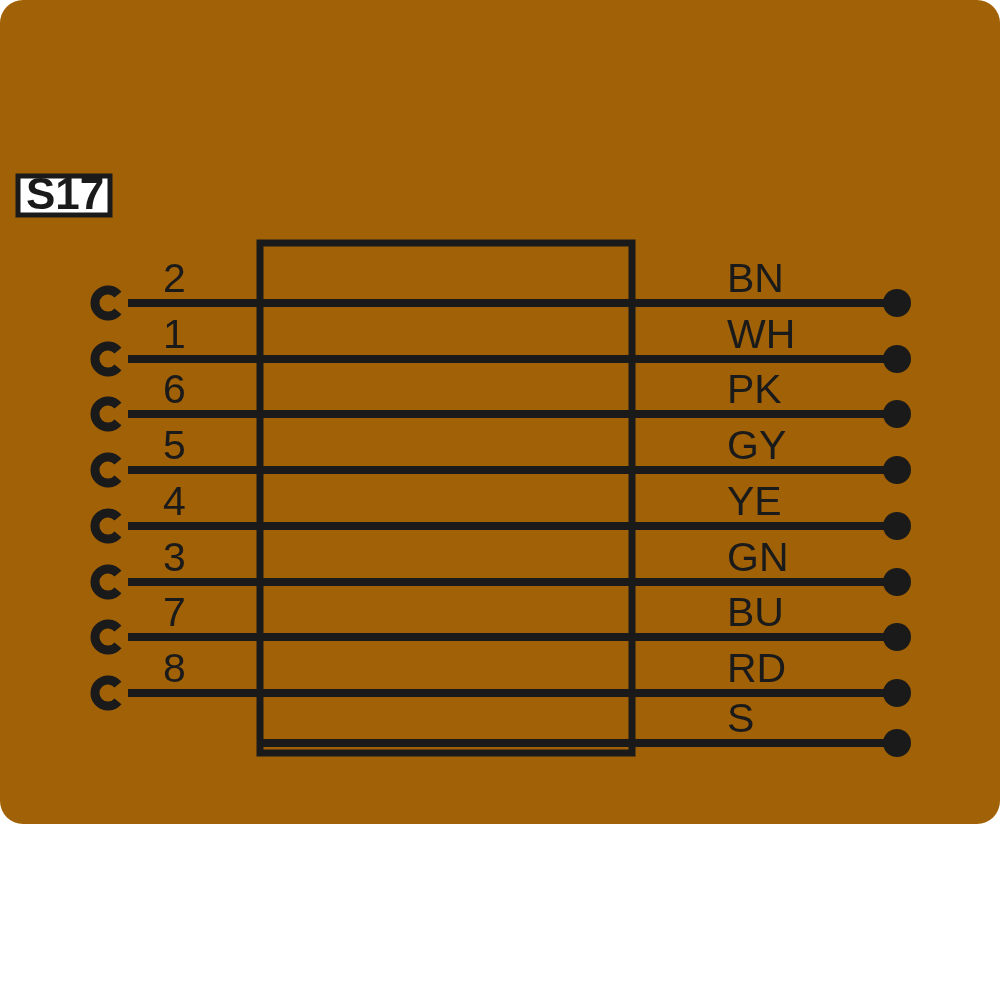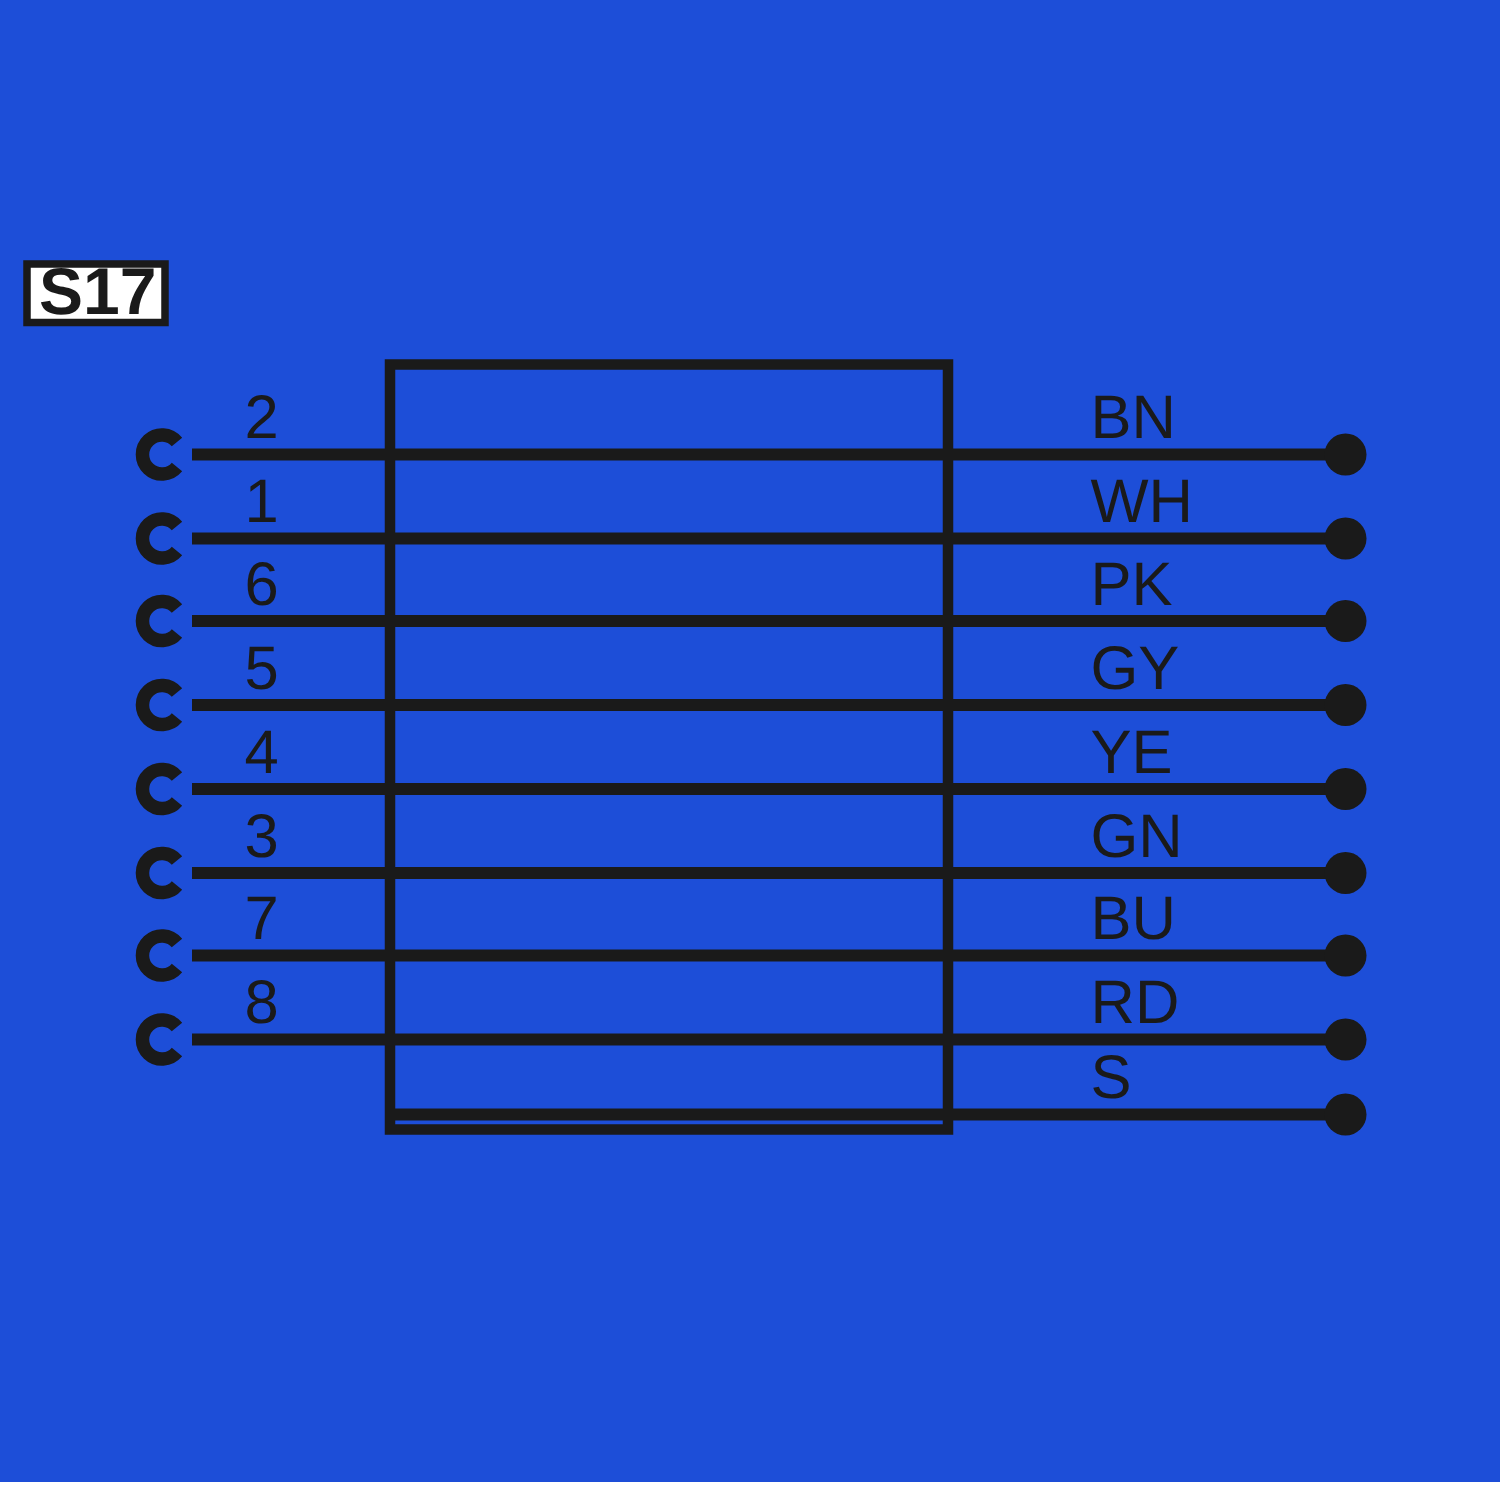--- a/index.html
+++ b/index.html
@@ -7,23 +7,24 @@
     margin: 0;
     padding: 0;
     background: #ffffff;
   }
   body {
     font-family: "Liberation Sans", sans-serif;
   }
   #diagram-root {
     position: relative;
     width: 1000px;
-    height: 988px;
-    background: #1d4ed8;
+    height: 824px;
+    background: #a16207;
     overflow: hidden;
+    border-radius: 23px;
   }
   #diagram-svg {
     position: absolute;
     left: 0;
     top: 0;
     width: 1000px;
     height: 1000px;
     display: block;
   }
   .tag-text {

